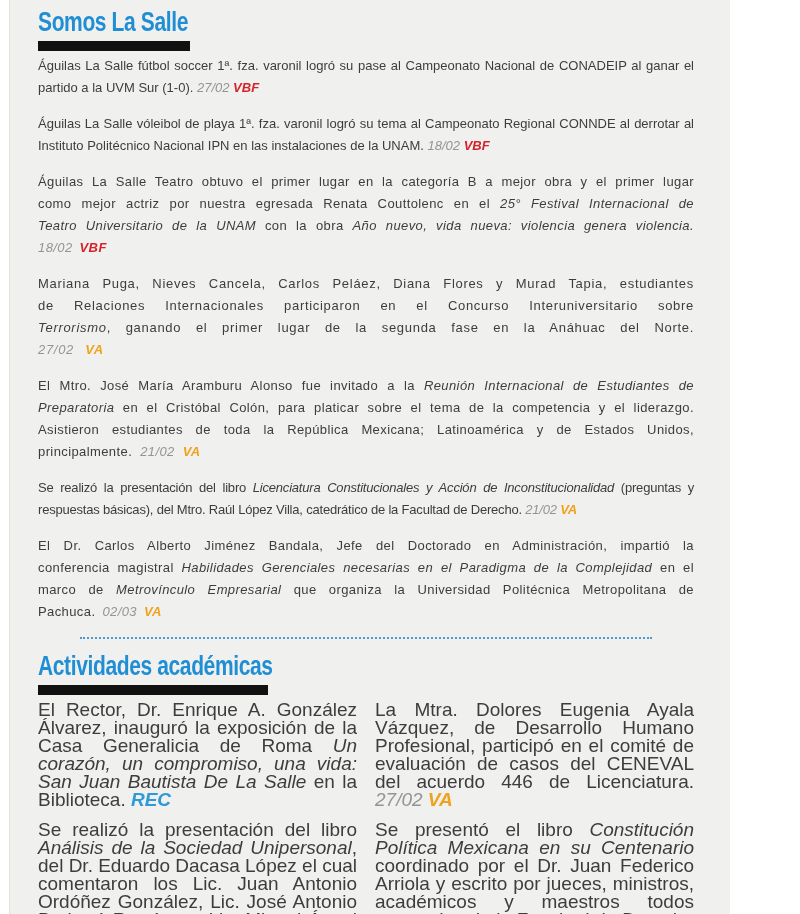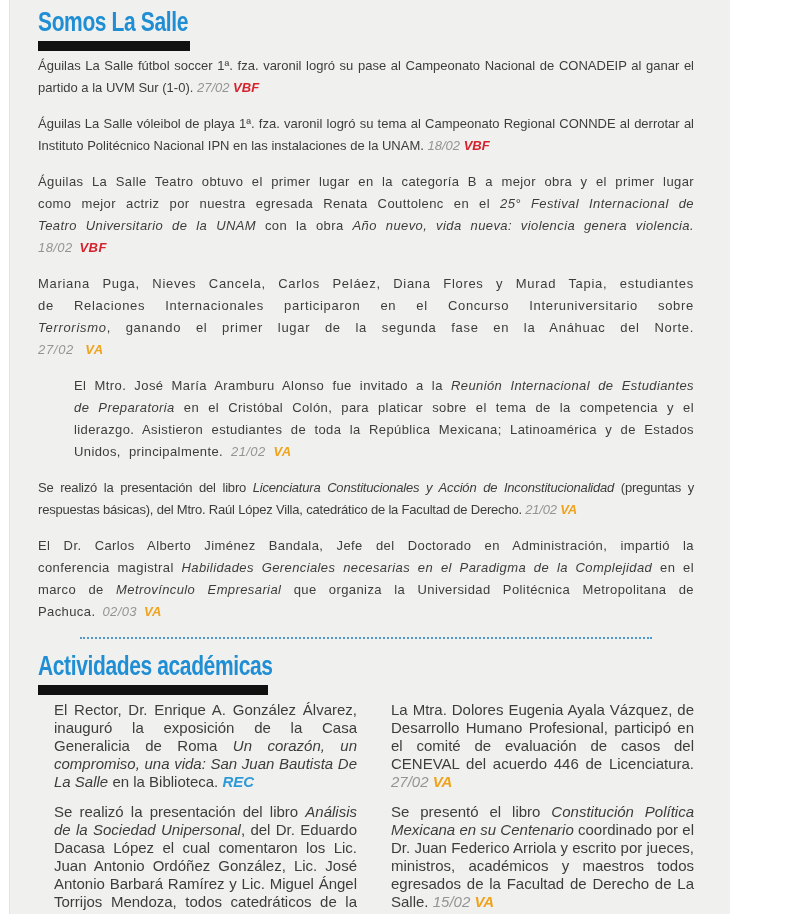--- a/index.html
+++ b/index.html
@@ -53,21 +53,21 @@
   .news{
     margin:0 0 14px 0;
     color:var(--text);
     font-size:13px;
     line-height:22px;
     text-align:justify;
   }
   
   #somos-list .news:nth-child(3){letter-spacing:0.4px;word-spacing:3px;}
   #somos-list .news:nth-child(4){letter-spacing:0.7px;word-spacing:7px;}
-  #somos-list .news:nth-child(5){letter-spacing:0.4px;word-spacing:4px;margin-left:36px;}
+  #somos-list .news:nth-child(5){letter-spacing:0.4px;word-spacing:4px;}
   #somos-list .news:nth-child(6){letter-spacing:-0.2px;}
   #somos-list .news:nth-child(7){letter-spacing:0.4px;word-spacing:3px;}
   .it{font-style:italic;}
   .date{
     color:var(--date);
     font-style:italic;
   }
   .tag{
     font-style:italic;
     font-weight:bold;
@@ -79,23 +79,23 @@
     margin:8px auto 12px auto;
   }
   .divider.bottom{margin:6px auto 0 auto;}
   .columns{
     display:flex;
     gap:18px;
     margin-top:6px;
   }
   .col{flex:1 1 0;}
   .col .news{
-    font-size:15px;
+    font-size:19px;
     line-height:18px;
-    margin:0 0 12px 16px;
+    margin:0 0 12px 0;
   }
 </style>
 </head>
 <body>
 
 <div class="page">
   <div class="edge"></div>
   <div class="content">
 
     <section>

